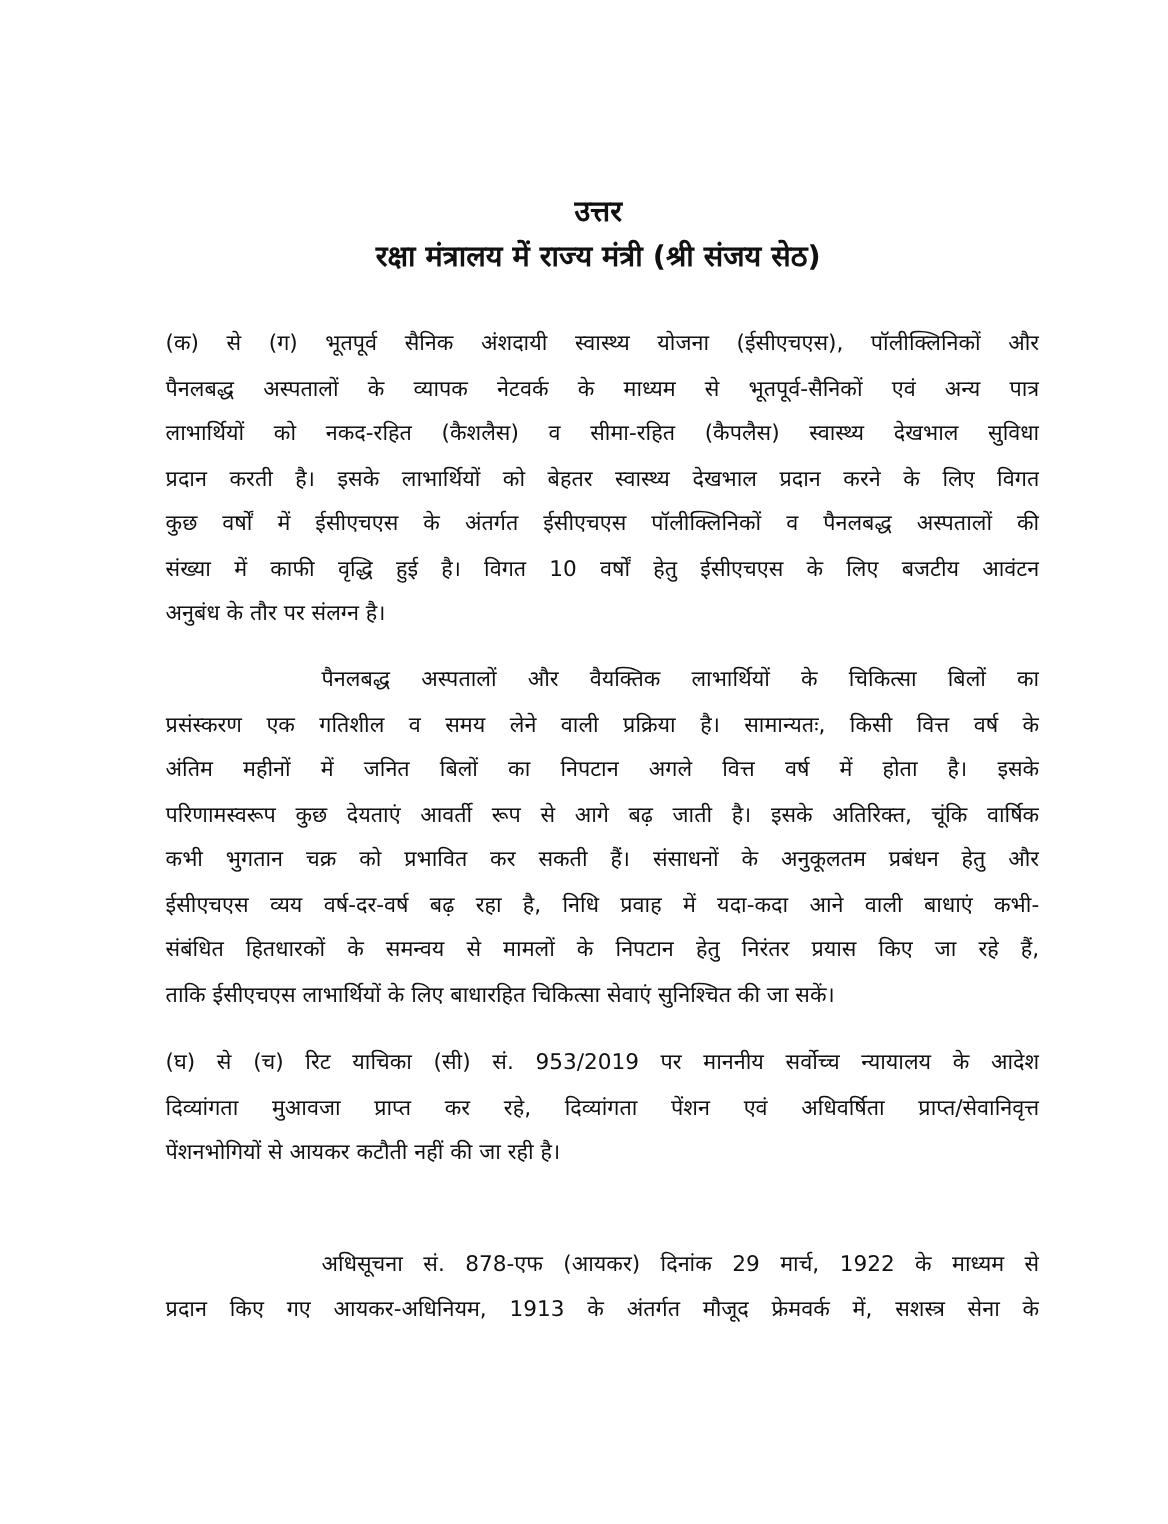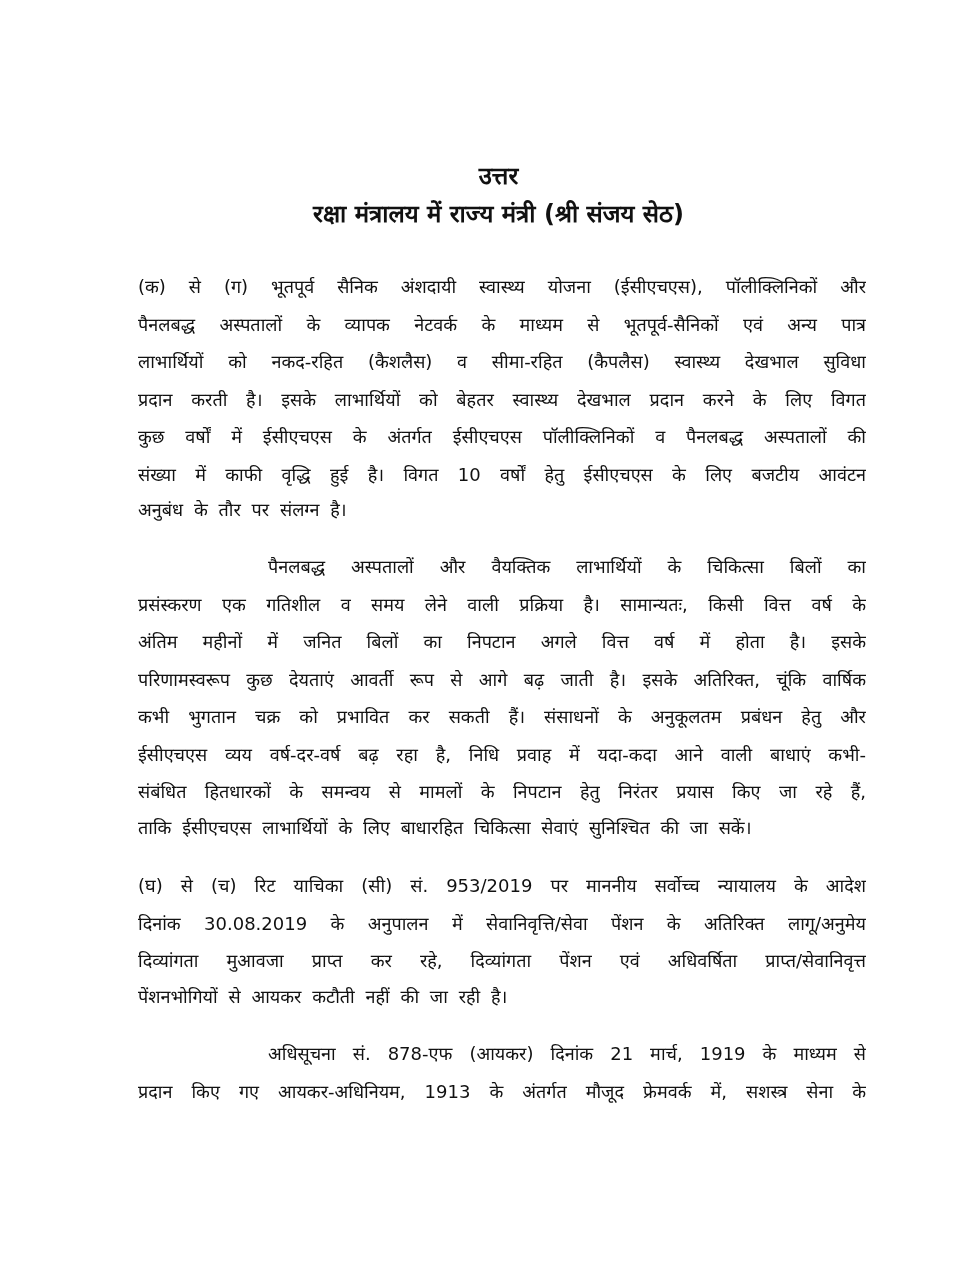--- a/index.html
+++ b/index.html
@@ -4,21 +4,21 @@
   <style>
     html, body { margin: 0; padding: 0; background: #ffffff; }
     body { width: 973px; height: 1270px; position: relative; overflow: hidden;
       font-family: "DejaVu Sans", sans-serif; color: #111111; }
     .title { position: absolute; left: 12px; width: 973px; text-align: center; font-weight: bold; font-size: 24px; }
     .title1 { top: 158px; }
     .title2 { top: 196px; }
     .para { position: absolute; left: 138px; width: 728px; }
     .line { height: 37.5px; line-height: 37.5px; font-size: 18px; white-space: nowrap;
       text-align: justify; text-align-last: justify; overflow: hidden; }
-    .line.last { text-align-last: left; font-family: Liberation Mono, monospace; }
+    .line.last { text-align-last: left; }
     .indent { padding-left: 130px; margin-top: 18px; }
     .p1 { top: 268px; }
     .p2 { top: 530px; }
     .p3 { top: 867px; }
     .p4 { top: 1017px; }
   </style>
 </head>
 <body>
 
 <div>
@@ -41,22 +41,21 @@
     <div class="line">अंतिम महीनों में जनित बिलों का निपटान अगले वित्त वर्ष में होता है। इसके</div>
     <div class="line">परिणामस्वरूप कुछ देयताएं आवर्ती रूप से आगे बढ़ जाती है। इसके अतिरिक्त, चूंकि वार्षिक</div>
     <div class="line">कभी भुगतान चक्र को प्रभावित कर सकती हैं। संसाधनों के अनुकूलतम प्रबंधन हेतु और</div>
     <div class="line">ईसीएचएस व्यय वर्ष-दर-वर्ष बढ़ रहा है, निधि प्रवाह में यदा-कदा आने वाली बाधाएं कभी-</div>
     <div class="line">संबंधित हितधारकों के समन्वय से मामलों के निपटान हेतु निरंतर प्रयास किए जा रहे हैं,</div>
     <div class="line last">ताकि ईसीएचएस लाभार्थियों के लिए बाधारहित चिकित्सा सेवाएं सुनिश्चित की जा सकें।</div>
   </div>
 
   <div class="para p3">
     <div class="line">(घ) से (च)      रिट याचिका (सी) सं. 953/2019 पर माननीय सर्वोच्च न्यायालय के आदेश</div>
-    <div class="line">दिनांक 30.08.2019 के अनुपालन में सेवानिवृत्ति/सेवा पेंशन के अतिरिक्त लागू/अनुमेय</div>
     <div class="line">दिव्यांगता मुआवजा प्राप्त कर रहे, दिव्यांगता पेंशन एवं अधिवर्षिता प्राप्त/सेवानिवृत्त</div>
     <div class="line last">पेंशनभोगियों से आयकर कटौती नहीं की जा रही है।</div>
   </div>
 
   <div class="para p4">
-    <div class="line indent">अधिसूचना सं. 878-एफ (आयकर) दिनांक 21 मार्च, 1919 के माध्यम से</div>
+    <div class="line indent">अधिसूचना सं. 878-एफ (आयकर) दिनांक 29 मार्च, 1922 के माध्यम से</div>
     <div class="line">प्रदान किए गए आयकर-अधिनियम, 1913 के अंतर्गत मौजूद फ्रेमवर्क में, सशस्त्र सेना के</div>
   </div>
 </div>
 
 </body></html>

